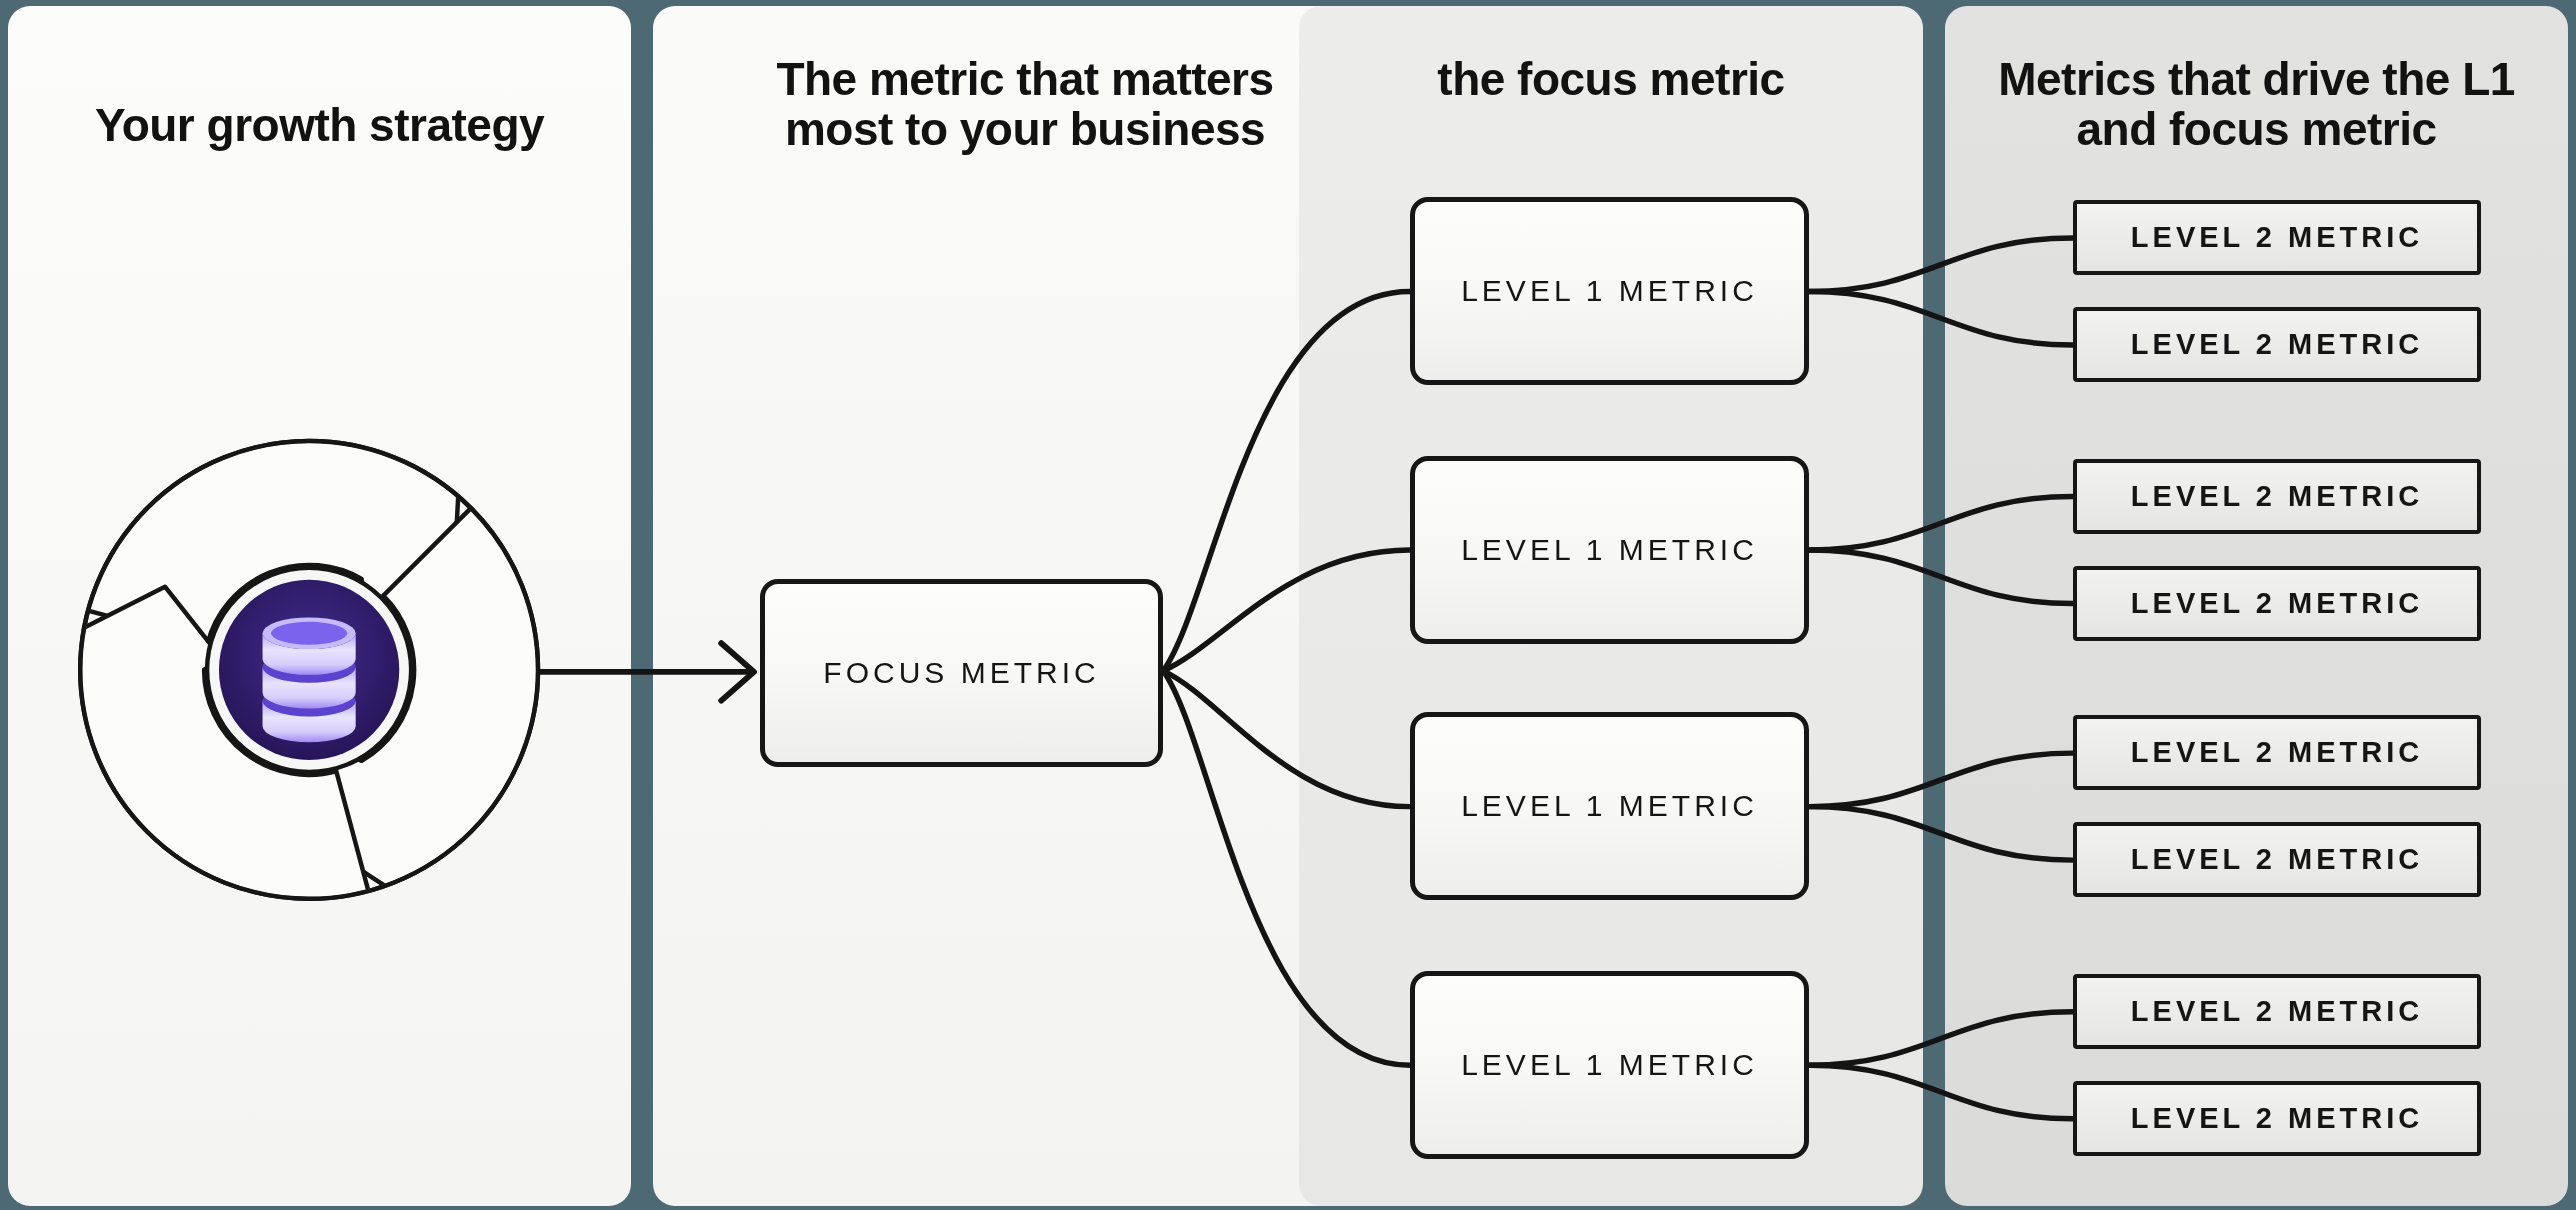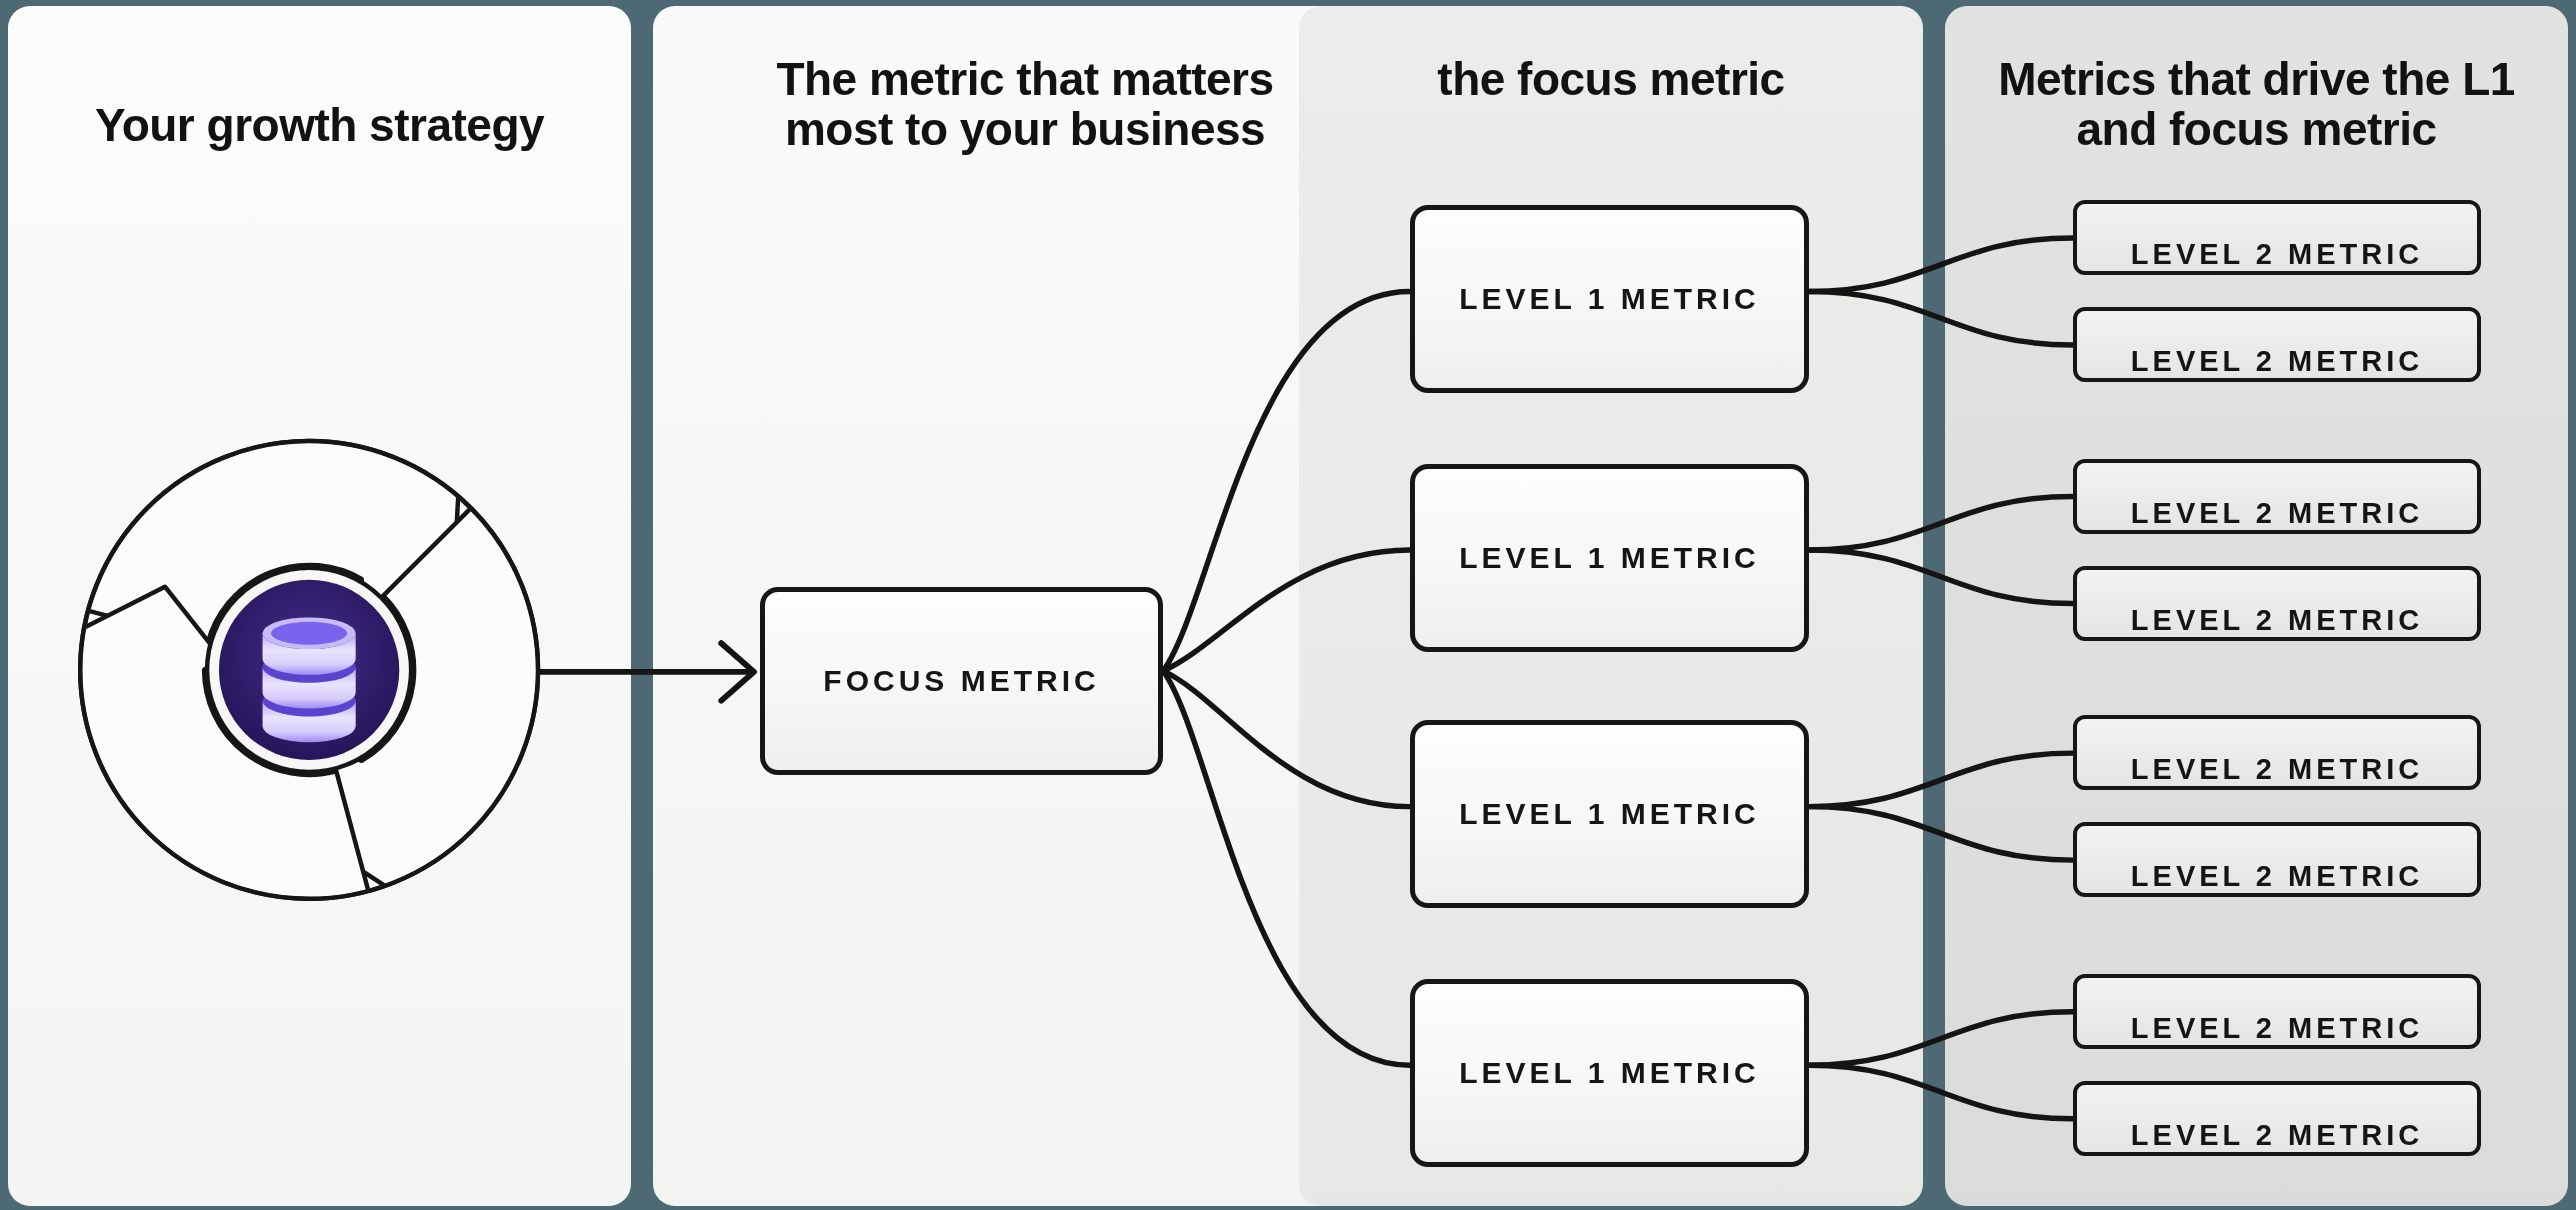--- a/index.html
+++ b/index.html
@@ -26,39 +26,38 @@
   }
   .card1 .card-title{top:88px;margin-top:6px;}
   .card2 .card-title,.card3 .card-title,.card4 .card-title{top:48px;}
   .card-title span{display:block;}
   svg.overlay{
     position:absolute;left:0;top:0;z-index:5;
   }
   .node{
     position:absolute;z-index:10;
     display:flex;align-items:center;justify-content:center;
-    color:#151515;font-weight:700;text-align:center;
+    color:#151515;font-weight:400;text-align:center;
     box-sizing:border-box;
-    margin-top:8px;
   }
   .node-big{
     width:403px;height:188px;
     border:5px solid #161616;border-radius:18px;
     background:linear-gradient(180deg,#fdfdfc 0%,#f7f7f6 55%,#eeeeed 100%);
     font-size:30px;letter-spacing:4px;
   }
   .node-l1{left:1410px;width:399px;height:188px;}
   .node-focus{left:760px;top:579px;}
   .node-l2{
     left:2073px;width:408px;height:75px;
-    border:4px solid #161616;border-radius:12px;
+    border:4px solid #161616;border-radius:4px;
     background:linear-gradient(180deg,#f2f2f1 0%,#e5e5e4 100%);
     font-size:29px;letter-spacing:4px;
     z-index:10;position:absolute;
-    display:flex;align-items:flex-end;justify-content:center;
+    display:flex;align-items:center;justify-content:center;
     color:#151515;font-weight:700;box-sizing:border-box;
   }
   .l1-0{top:197px;} .l1-1{top:456px;} .l1-2{top:712px;} .l1-3{top:971px;}
   .l2-0{top:200px;} .l2-1{top:307px;}
   .l2-2{top:459px;} .l2-3{top:566px;}
   .l2-4{top:715px;} .l2-5{top:822px;}
   .l2-6{top:974px;} .l2-7{top:1081px;}
 </style>
 </head>
 <body>

